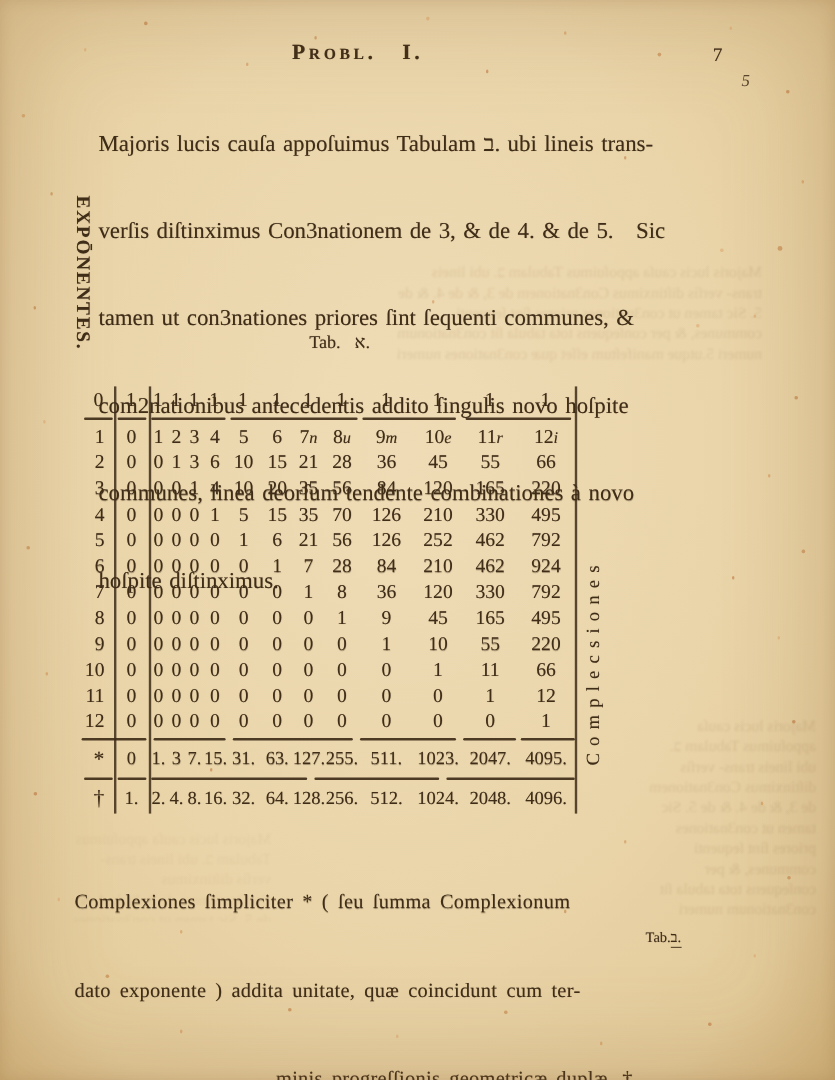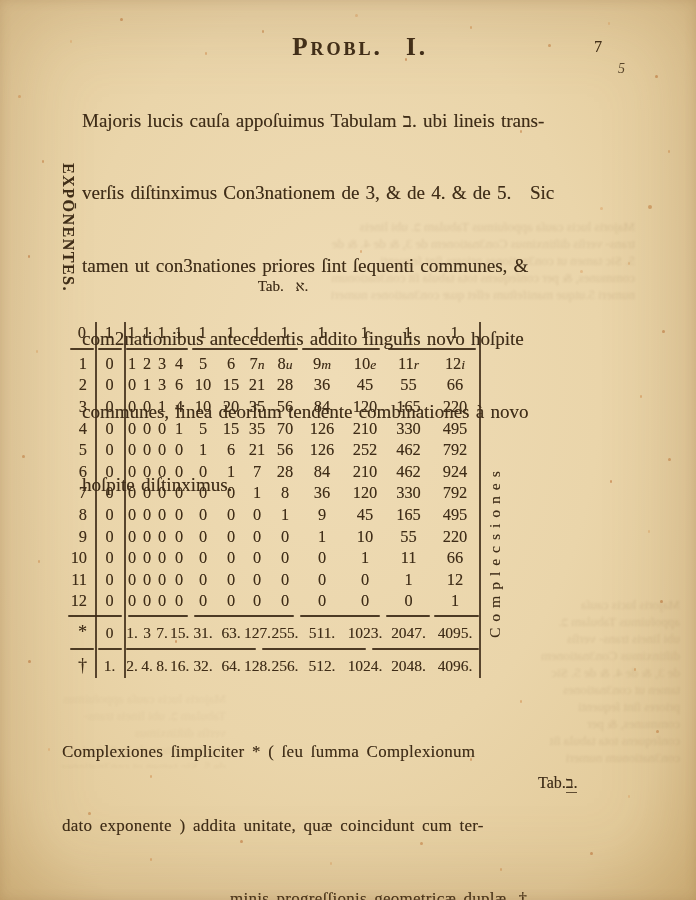--- a/index.html
+++ b/index.html
@@ -9,22 +9,22 @@
       radial-gradient(ellipse at 48% 42%, #efdcb6 0%, #ead5aa 52%, #e3cb9b 82%, #d6b981 100%);
     color:#3f2d18;
     font-family:"Liberation Serif","DejaVu Serif","DejaVu Sans",serif;
   }
   .page::after{
     content:"";position:absolute;inset:0;pointer-events:none;
     box-shadow:inset 0 0 80px 14px rgba(146,105,55,.24), inset 0 0 12px rgba(120,80,40,.18);
   }
   .ink{text-shadow:0.2px 0.2px 0.6px rgba(64,46,24,.45);}
   .title{
-    position:absolute;left:168px;top:33px;width:260px;text-align:right;
-    font-variant:small-caps;font-weight:600;font-size:25px;
+    position:absolute;left:168px;top:33px;width:260px;text-align:center;
+    font-variant:small-caps;font-weight:600;font-size:18px;
     letter-spacing:3px;word-spacing:14px;
   }
   .pagenum{position:absolute;left:594px;top:38px;font-size:16px;}
   .marginmark{position:absolute;left:618px;top:61px;font-size:14px;font-style:italic;opacity:.85;}
   .para{position:absolute;left:82px;top:60px;font-size:19px;line-height:24.3px;white-space:pre;word-spacing:1.5px;}
   .vleft{
     position:absolute;left:57px;top:163px;height:174px;width:22px;line-height:22px;
     writing-mode:vertical-rl;text-orientation:mixed;
     font-size:16px;font-weight:600;letter-spacing:1.5px;
   }
@@ -43,21 +43,21 @@
   .sep{position:relative;height:8px;}
   .sep b{position:absolute;top:3px;height:2.2px;background:rgba(62,44,24,.92);border-radius:1px;}
   .vbar{position:absolute;top:1px;height:356px;width:1.8px;background:rgba(62,44,24,.85);}
   .vright{
     position:absolute;left:484px;top:345px;height:293px;width:22px;line-height:22px;
     writing-mode:vertical-rl;text-orientation:mixed;transform:rotate(180deg);
     font-size:15.5px;letter-spacing:6px;
   }
   .footer{position:absolute;left:62px;top:691px;font-size:16.9px;line-height:24.5px;white-space:pre;word-spacing:3px;letter-spacing:.3px;}
   .footer .l3{padding-left:168px;}
-  .tabbot{position:absolute;left:538px;top:774px;font-size:16px;}
+  .tabbot{position:absolute;left:538px;top:774px;font-size:12px;}
   .tabbot .beth{border-bottom:1.5px solid rgba(63,45,24,.8);padding-bottom:1px;}
   .bleed{
     position:absolute;transform:scaleX(-1);pointer-events:none;overflow:hidden;
     color:rgba(130,95,55,.5);opacity:.3;filter:blur(.8px);
     font-size:13px;line-height:17px;white-space:normal;
   }
   .sp{position:absolute;border-radius:50%;pointer-events:none;}
 </style>
 </head>
 <body>

